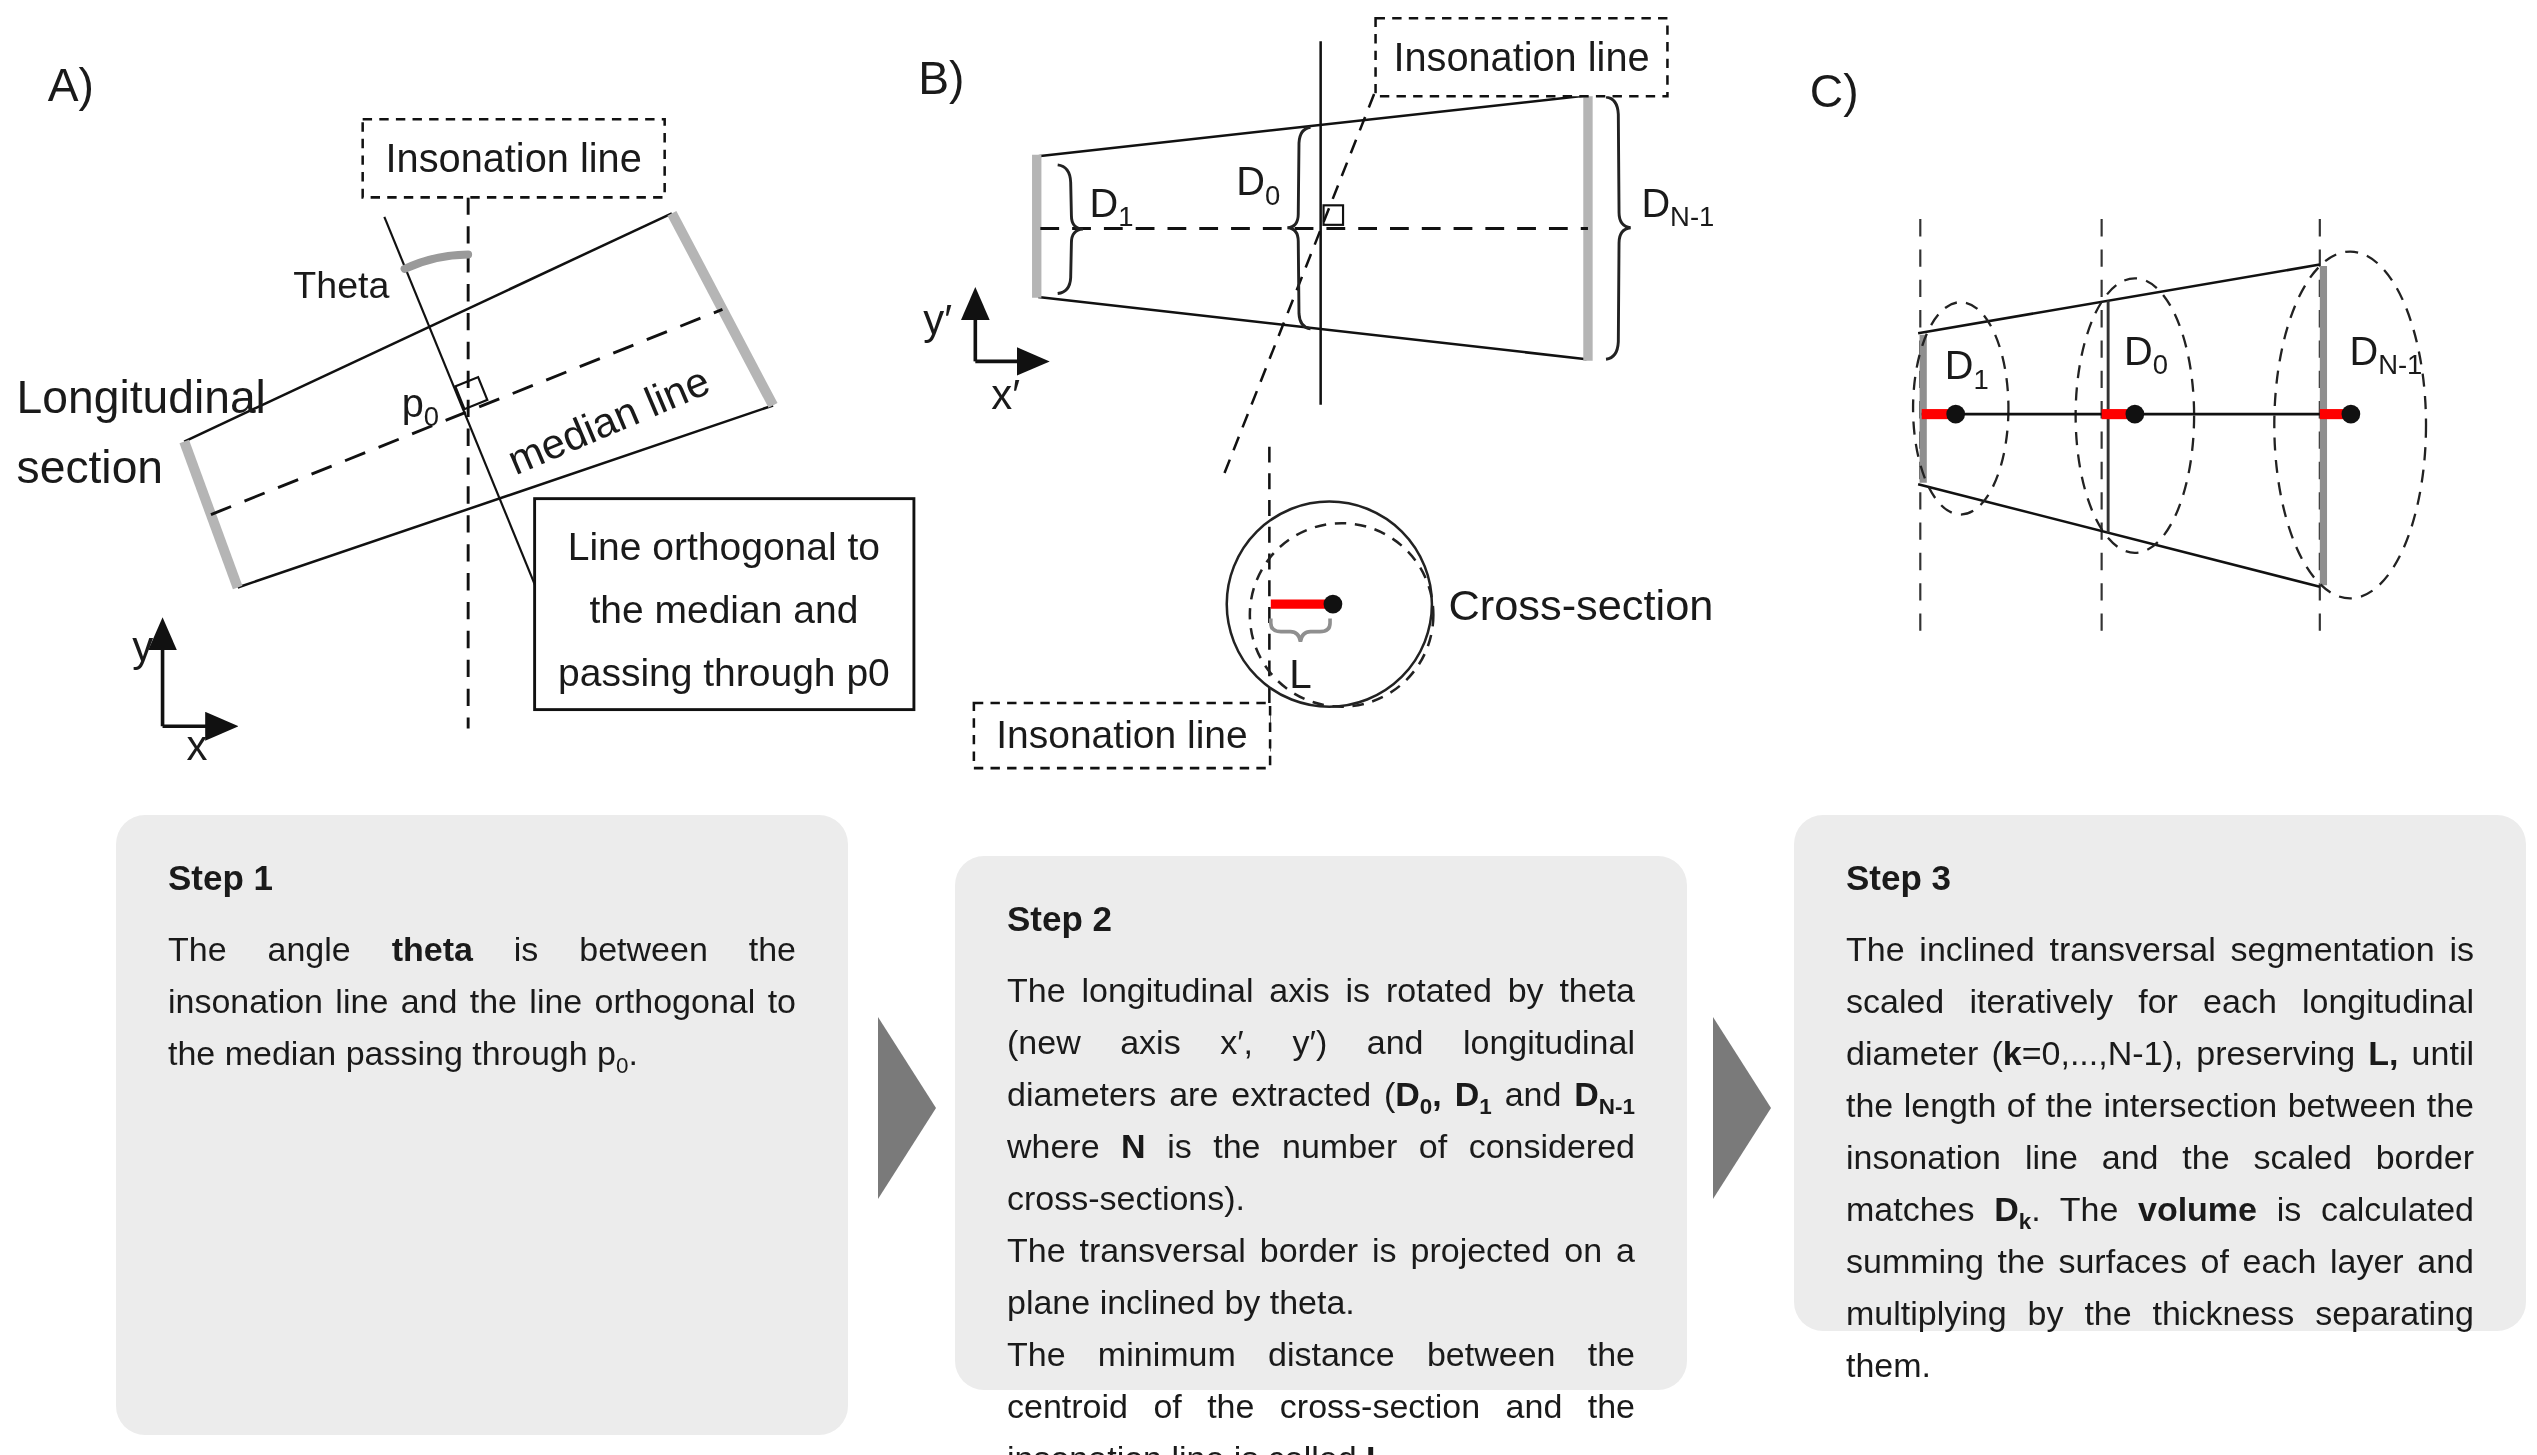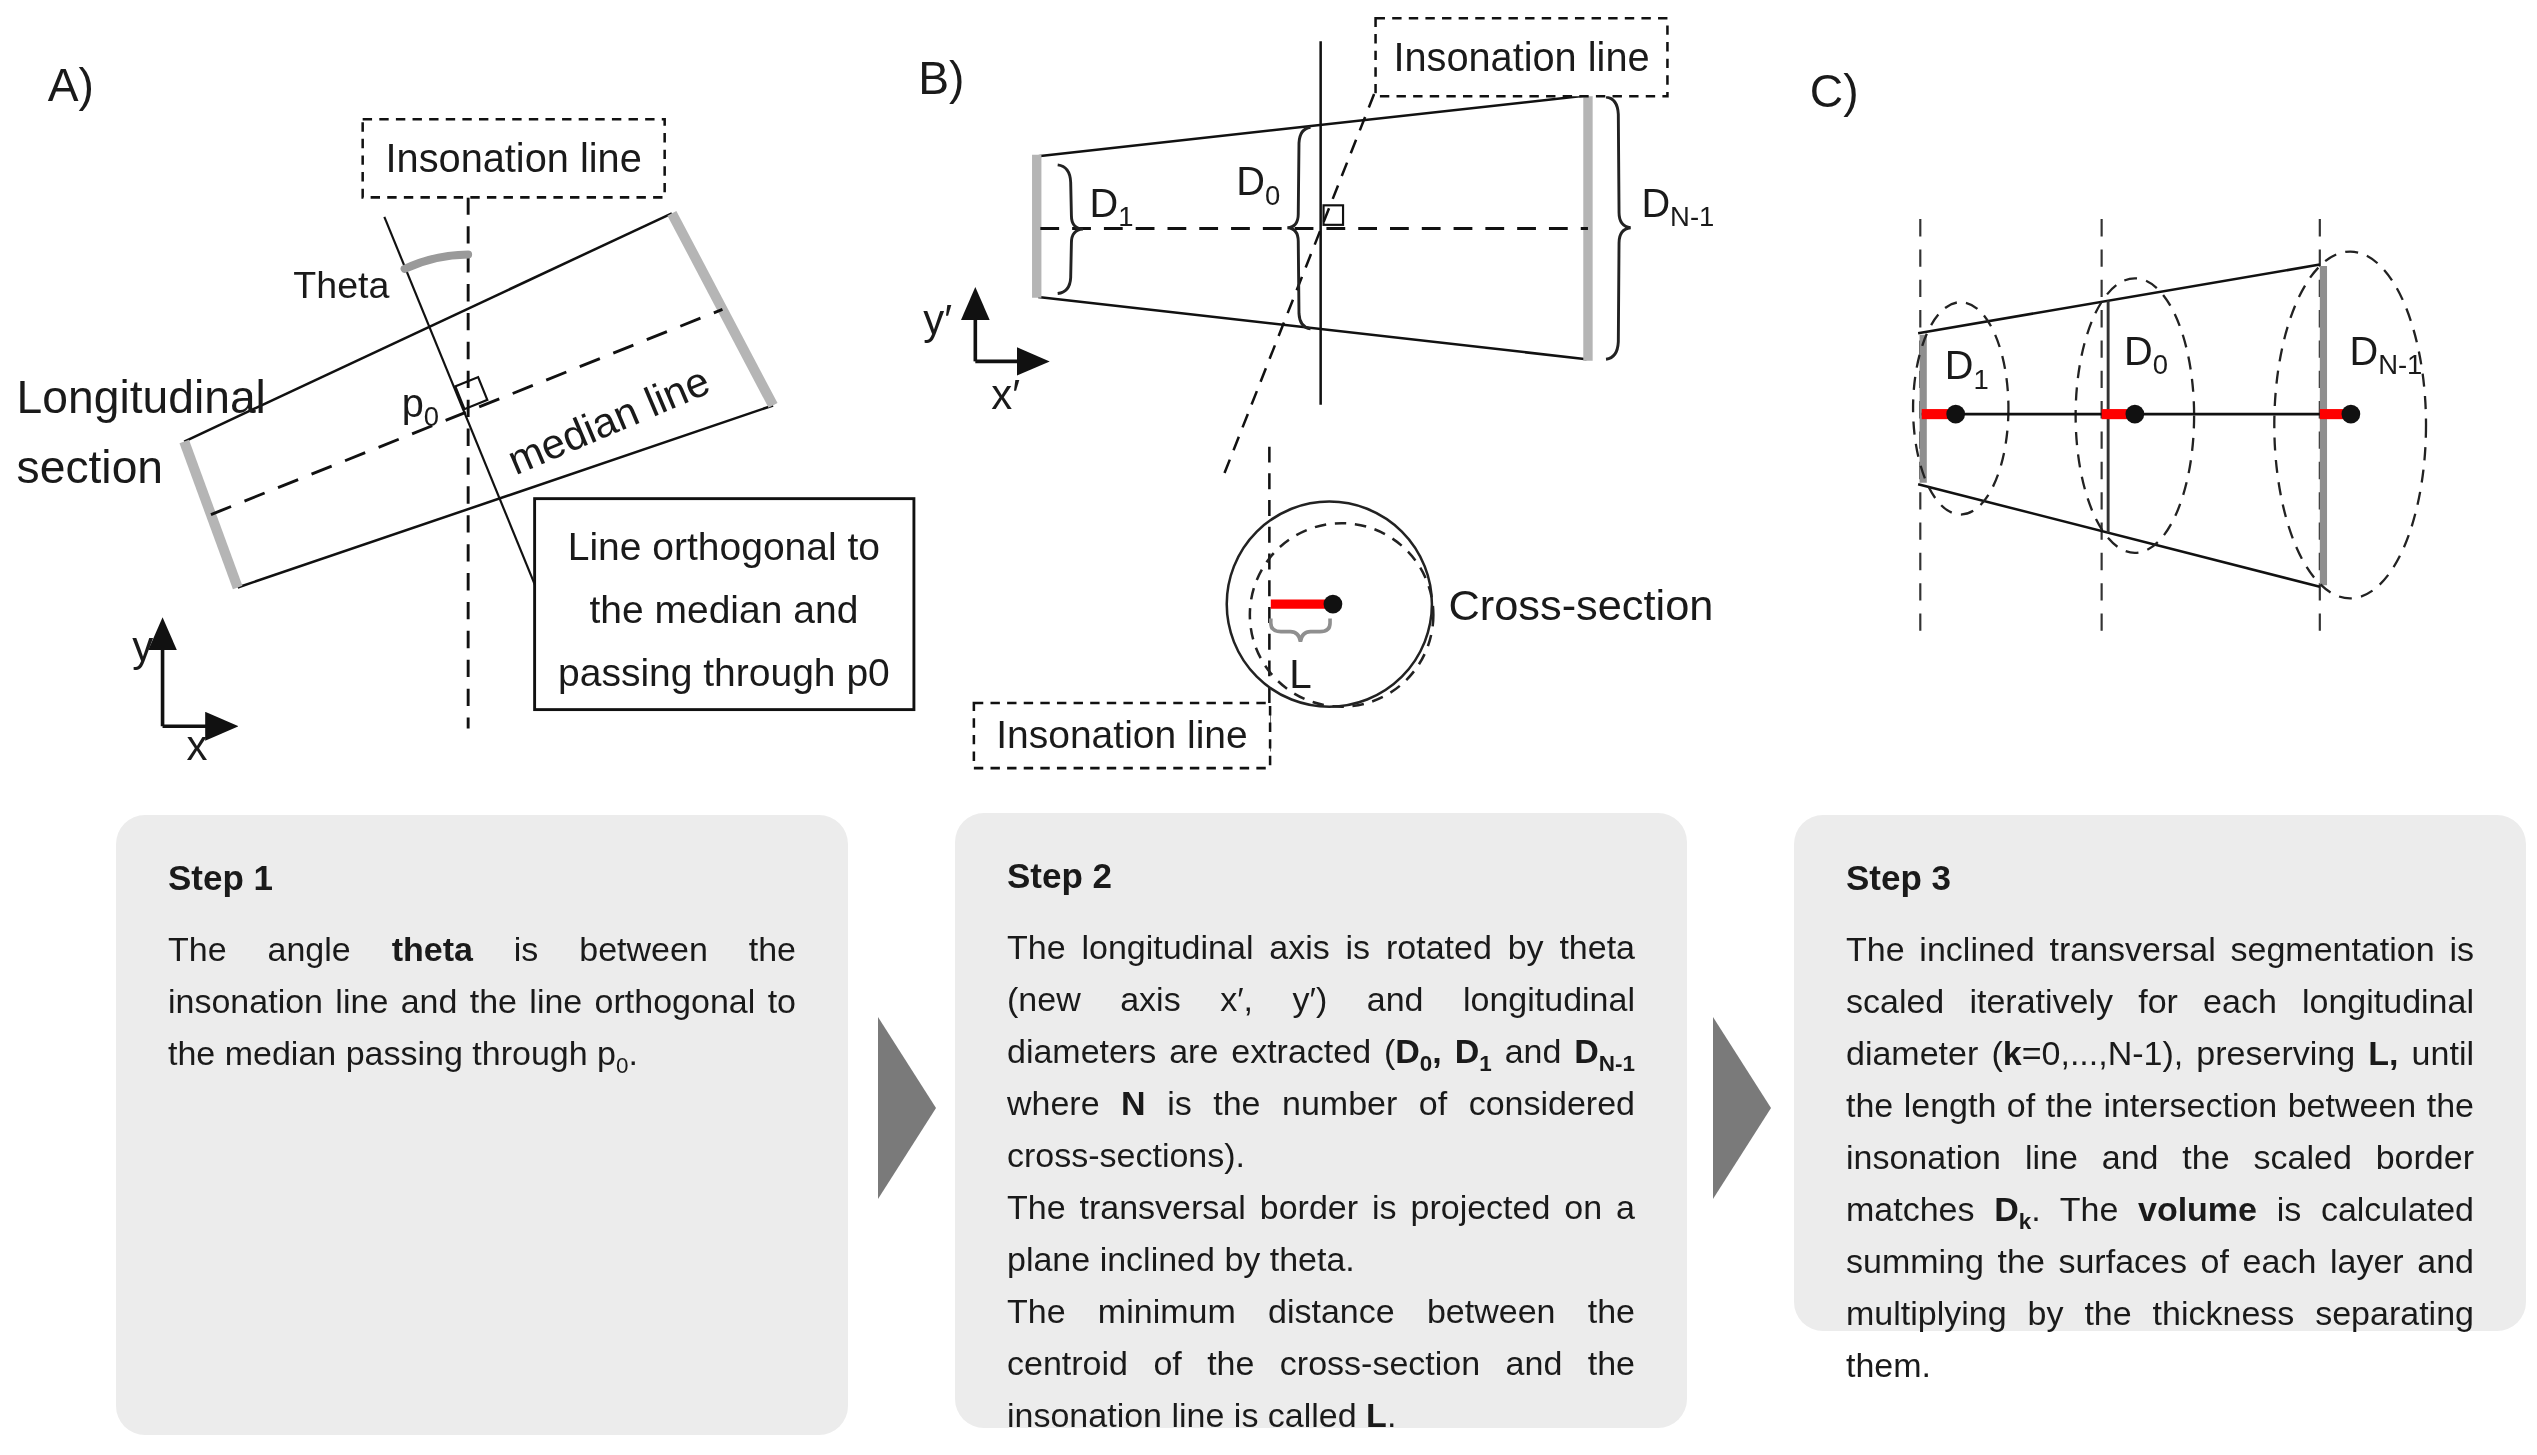--- a/index.html
+++ b/index.html
@@ -162,21 +162,21 @@
 
 <div class="step-box" style="left:116px;top:815px;width:732px;height:620px;">
   <h3 class="step-title">Step 1</h3>
   <div class="step-body">
       <p><span>The angle </span><span style="font-weight: bold;">theta</span><span> is between the insonation line and the line orthogonal to the median passing through p</span><sub>0</sub><span>.</span></p>
     </div>
 </div>
 
 <div class="flow-arrow" style="left:878px;top:1017px;"></div>
 
-<div class="step-box" style="left:955px;top:813px;width:732px;height:615px;">
+<div class="step-box" style="left:955px;top:856px;width:732px;height:534px;">
   <h3 class="step-title">Step 2</h3>
   <div class="step-body">
       <p><span>The longitudinal axis is rotated by theta (new axis x′, y′) and longitudinal diameters are extracted (</span><span style="font-weight: bold;">D</span><sub style="font-weight: bold;">0</sub><span style="font-weight: bold;">, </span><span style="font-weight: bold;">D</span><sub style="font-weight: bold;">1</sub><span> and </span><span style="font-weight: bold;">D</span><sub style="font-weight: bold;">N-1</sub><span> where </span><span style="font-weight: bold;">N</span><span> is the number of considered cross-sections).</span></p>
       <p><span>The transversal border is projected on a plane inclined by theta.</span></p>
       <p><span>The minimum distance between the centroid of the cross-section and the insonation line is called </span><span style="font-weight: bold;">L</span><span>.</span></p>
     </div>
 </div>
 
 <div class="flow-arrow" style="left:1713px;top:1017px;"></div>
 

